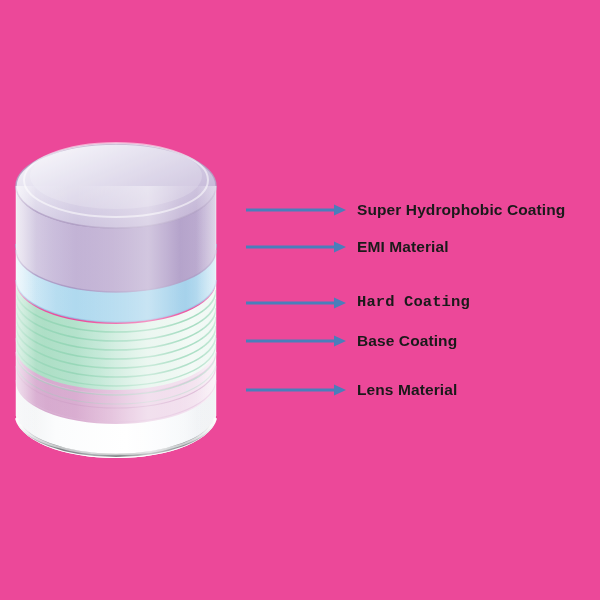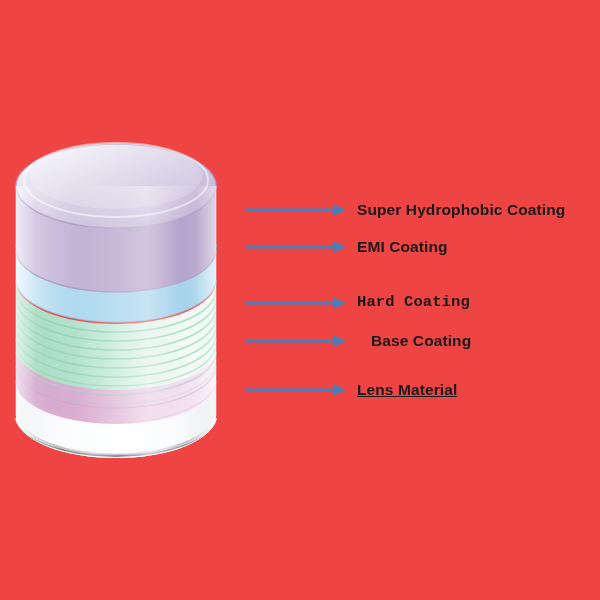--- a/index.html
+++ b/index.html
@@ -10,21 +10,21 @@
   body {
     width: 600px;
     height: 600px;
     font-family: "Liberation Sans", sans-serif;
     overflow: hidden;
   }
   #canvas {
     position: relative;
     width: 600px;
     height: 600px;
-    background: #ef4444;
+    background: #ec4899;
   }
   #diagram-svg {
     position: absolute;
     left: 0;
     top: 0;
     width: 600px;
     height: 600px;
     display: block;
   }
   .callout-label {
@@ -217,21 +217,21 @@
 
       <g>
         <line x1="246" y1="390" x2="337" y2="390" stroke="#4a7ebb" stroke-width="3.2"></line>
         <polygon points="334,384.5 346,390 334,395.5" fill="#4a7ebb"></polygon>
       </g>
     </g>
   </svg>
 
   <div class="callout-label" style="left:357px; top:202px;">Super Hydrophobic Coating</div>
 
-  <div class="callout-label" style="left:357px; top:239px;">EMI Coating</div>
+  <div class="callout-label" style="left:357px; top:239px;">EMI Material</div>
 
   <div class="callout-label" style="left:357px; top:295px;font-family:Liberation Mono, monospace;">Hard Coating</div>
 
-  <div class="callout-label" style="left:371px; top:333px;text-align:center;">Base Coating</div>
-
-  <div class="callout-label" style="left:357px; top:382px;text-decoration:underline;">Lens Material</div>
+  <div class="callout-label" style="left:357px; top:333px;text-align:center;">Base Coating</div>
+
+  <div class="callout-label" style="left:357px; top:382px;">Lens Material</div>
 
 </div>
 
 </body></html>

